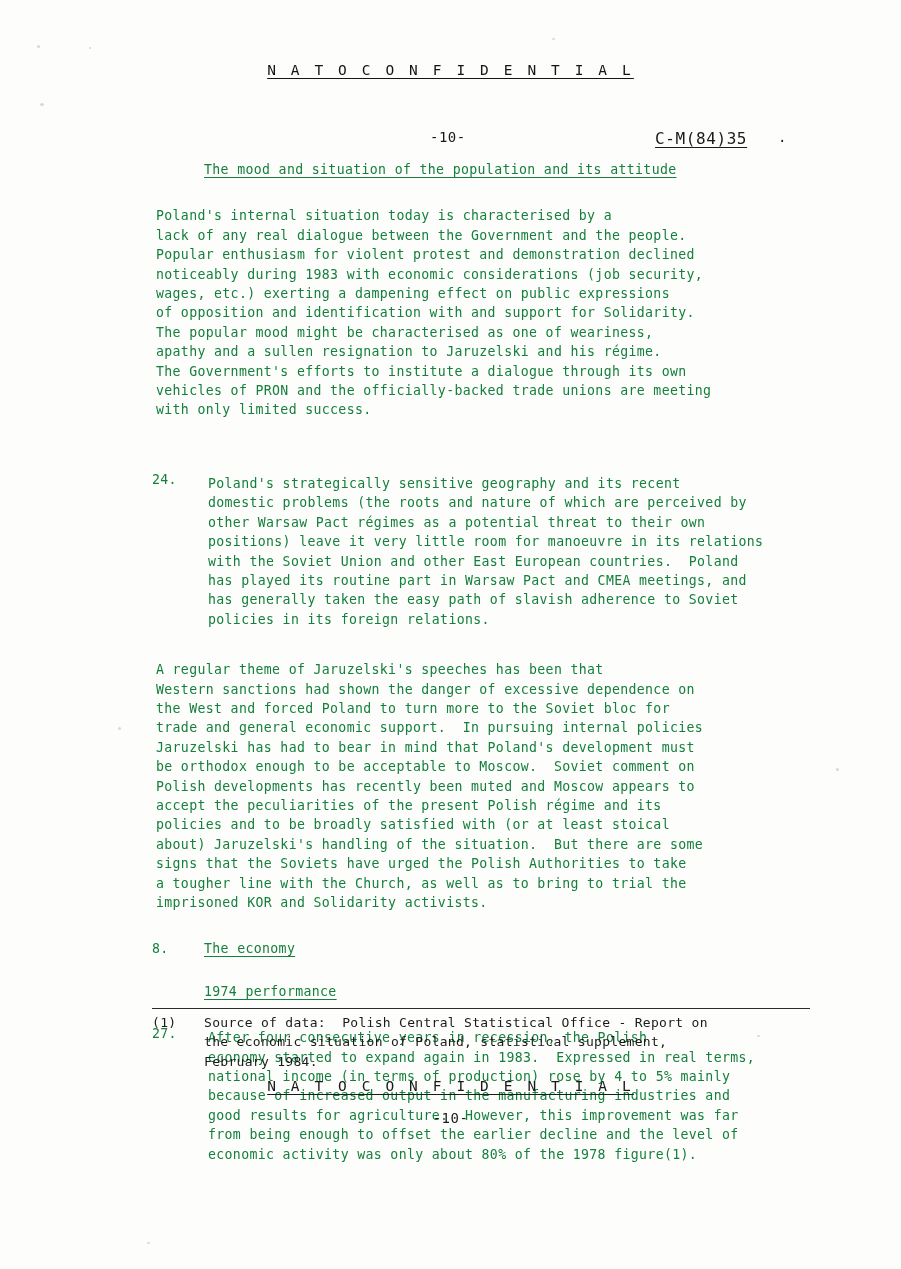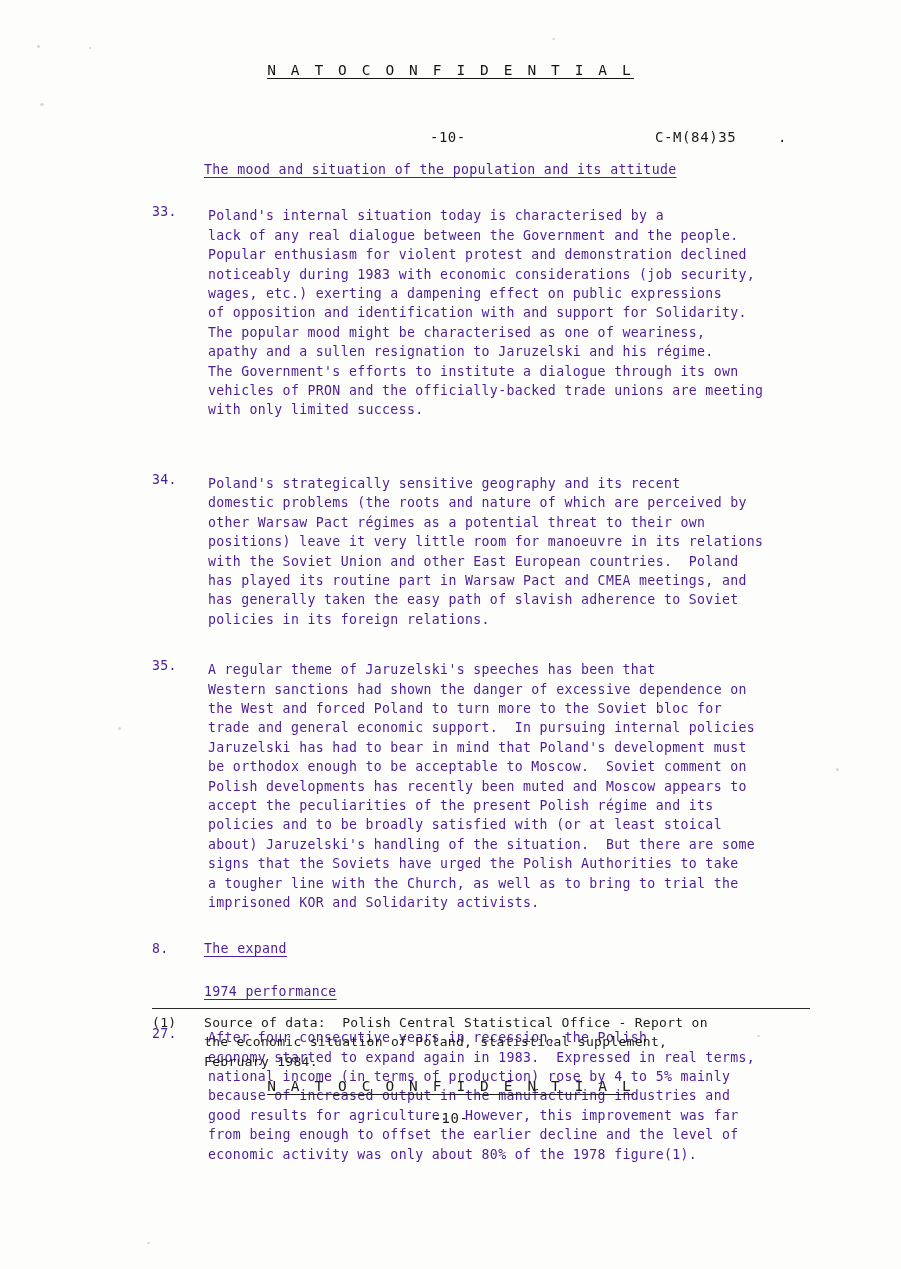--- a/index.html
+++ b/index.html
@@ -42,40 +42,41 @@
     left: 430px;
     top: 129px;
     font-size: 14px;
     letter-spacing: 0.5px;
   }
 
   .docref {
     position: absolute;
     left: 655px;
     top: 129px;
-    font-size: 14px;
+    font-size: 16px;
     letter-spacing: 0.6px;
+    text-decoration: underline;
     text-underline-offset: 3px;
   }
   .docref-dot {
     position: absolute;
     left: 778px;
     top: 129px;
     font-size: 14px;
   }
 
   .body-col {
     position: absolute;
     left: 152px;
     top: 160px;
     width: 660px;
     font-size: 13.2px;
     line-height: 19.4px;
     letter-spacing: 0.35px;
-    color: #4c1d95;
+    color: #15803d;
   }
 
   .heading {
     text-decoration: underline;
     text-underline-offset: 3px;
     margin: 0;
   }
   .heading.indent {
     margin-left: 52px;
   }
@@ -163,75 +164,73 @@
   <div class="docref">C-M(84)35</div>
   <div class="docref-dot">.</div>
 
   <div class="body-col">
 
     <div class="heading indent">The mood and situation of the population and its attitude</div>
 
     <div class="gap-m"></div>
 
     <div class="sect-row">
-      <div class="sect-num">33.</div>
       <div class="block">Poland's internal situation today is characterised by a
 lack of any real dialogue between the Government and the people.
 Popular enthusiasm for violent protest and demonstration declined
 noticeably during 1983 with economic considerations (job security,
 wages, etc.) exerting a dampening effect on public expressions
 of opposition and identification with and support for Solidarity.
 The popular mood might be characterised as one of weariness,
 apathy and a sullen resignation to Jaruzelski and his régime.
 The Government's efforts to institute a dialogue through its own
 vehicles of PRON and the officially-backed trade unions are meeting
 with only limited success.</div>
     </div>
 
     <div class="gap-m"></div>
 
 
     <div class="gap-m"></div>
 
     <div class="sect-row">
-      <div class="sect-num">34.</div>
+      <div class="sect-num">24.</div>
       <div class="block">Poland's strategically sensitive geography and its recent
 domestic problems (the roots and nature of which are perceived by
 other Warsaw Pact régimes as a potential threat to their own
 positions) leave it very little room for manoeuvre in its relations
 with the Soviet Union and other East European countries.  Poland
 has played its routine part in Warsaw Pact and CMEA meetings, and
 has generally taken the easy path of slavish adherence to Soviet
 policies in its foreign relations.</div>
     </div>
 
     <div class="gap-m"></div>
 
     <div class="sect-row">
-      <div class="sect-num">35.</div>
       <div class="block">A regular theme of Jaruzelski's speeches has been that
 Western sanctions had shown the danger of excessive dependence on
 the West and forced Poland to turn more to the Soviet bloc for
 trade and general economic support.  In pursuing internal policies
 Jaruzelski has had to bear in mind that Poland's development must
 be orthodox enough to be acceptable to Moscow.  Soviet comment on
 Polish developments has recently been muted and Moscow appears to
 accept the peculiarities of the present Polish régime and its
 policies and to be broadly satisfied with (or at least stoical
 about) Jaruzelski's handling of the situation.  But there are some
 signs that the Soviets have urged the Polish Authorities to take
 a tougher line with the Church, as well as to bring to trial the
 imprisoned KOR and Solidarity activists.</div>
     </div>
 
     <div class="gap-m"></div>
 
     <div class="sect-row">
       <div class="sect-num">8.</div>
-      <div class="heading">The expand</div>
+      <div class="heading">The economy</div>
     </div>
 
     <div class="gap-m"></div>
 
     <div class="heading indent">1974 performance</div>
 
     <div class="gap-m"></div>
 
     <div class="sect-row">
       <div class="sect-num">27.</div>

